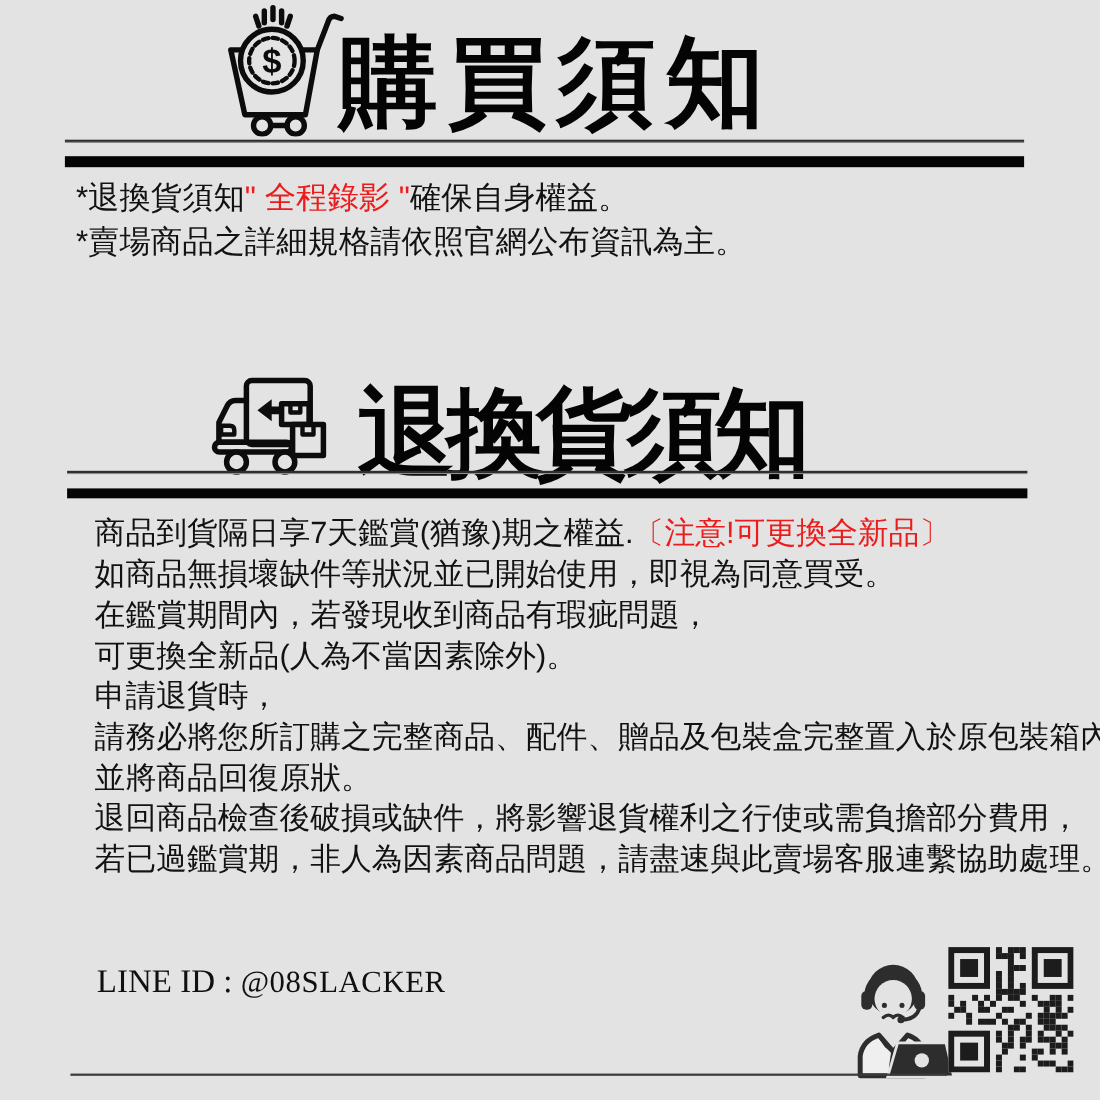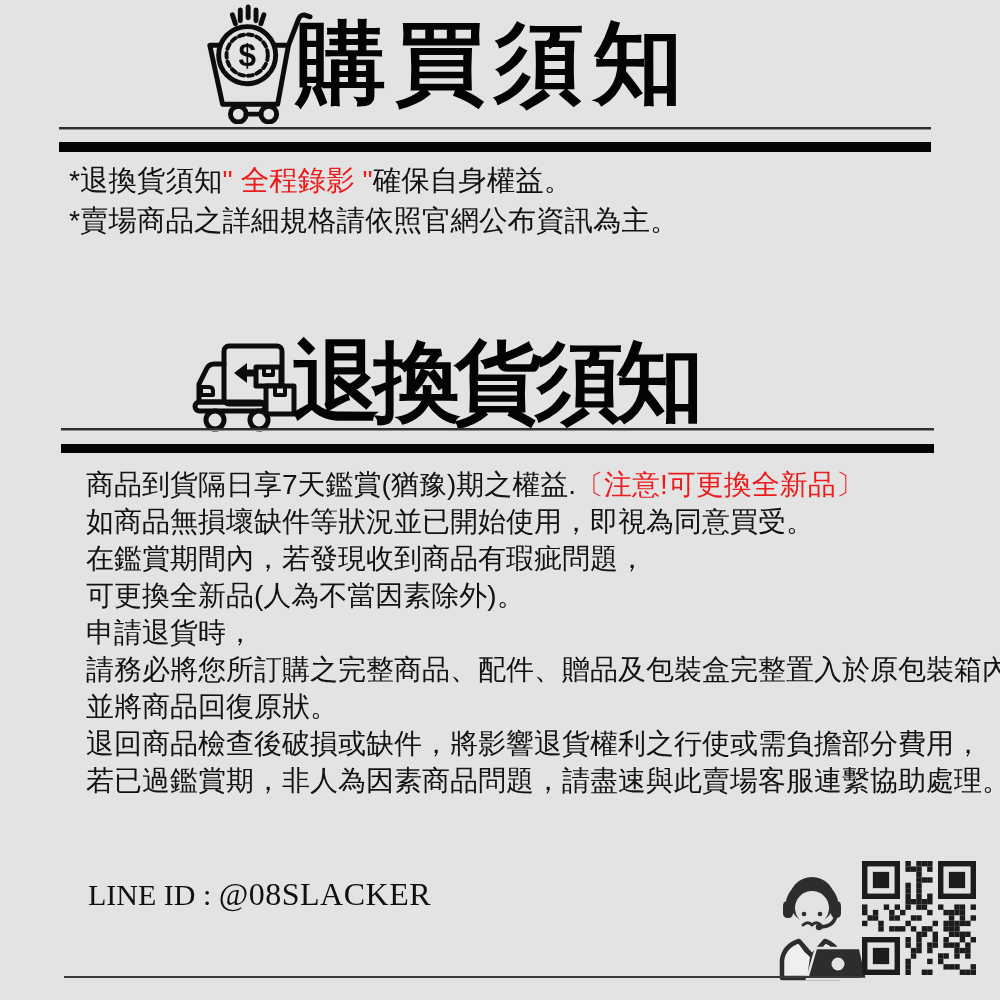--- a/index.html
+++ b/index.html
@@ -3,25 +3,25 @@
 <meta charset="utf-8">
 <style>
   html,body{margin:0;padding:0;}
   .page{
     position:relative;width:1000px;height:1000px;overflow:hidden;
     background:#e3e3e3;color:#121212;
     font-family:"Liberation Sans","DejaVu Sans",sans-serif;
   }
   
   .sect-title{
-    position:absolute;margin:0;font-weight:900;color:#040404;line-height:1.0;
+    position:absolute;margin:12px;font-weight:900;color:#040404;line-height:1.0;
     font-family:"Liberation Sans","DejaVu Sans",sans-serif;white-space:nowrap;
   }
   .t1{left:296px;top:18px;font-size:90px;letter-spacing:9px;}
-  .t2{left:292px;top:338px;font-size:88px;letter-spacing:-7px;}
+  .t2{left:313px;top:338px;font-size:88px;letter-spacing:-7px;}
   .icon-wrap{position:absolute;}
   .cart-pos{left:198px;top:4px;width:118px;height:120px;}
   .truck-pos{left:186px;top:336px;width:122px;height:100px;}
   
   .rule{position:absolute;}
   .thin-rule{height:3px;border-top:2px solid #2e2e2e;border-bottom:1px solid #8d8d8d;box-sizing:border-box;}
   .thick-rule{background:#050505;}
   .r1a{left:59px;top:127px;width:872px;}
   .r1b{left:59px;top:142px;width:872px;height:10px;}
   .r2a{left:61px;top:428px;width:873px;}
@@ -31,21 +31,21 @@
   .notes{position:absolute;left:69px;top:160px;font-size:28.5px;font-weight:500;}
   .note-line{height:40px;line-height:40px;white-space:nowrap;}
   .red{color:#ec1c1c;}
   
   .returns{position:absolute;left:86px;top:466px;font-size:28px;font-weight:500;}
   .ret-line{height:37px;line-height:37px;white-space:nowrap;}
   
   .contact{position:absolute;left:88px;top:838px;font-size:27.5px;font-weight:500;white-space:nowrap;}
   .line-id{position:absolute;left:88px;top:876px;font-size:30px;white-space:nowrap;
     font-family:"Liberation Serif","DejaVu Serif",serif;color:#101010;}
-  .line-id .handle{font-size:32px;letter-spacing:.5px;}
+  .line-id .handle{font-size:28px;letter-spacing:.5px;}
   .agent-pos{left:756px;top:864px;width:112px;height:118px;}
   .qr-pos{left:862px;top:861px;width:114px;height:114px;}
 </style>
 </head>
 <body>
 
 <div class="page">
 
   <span class="icon-wrap cart-pos">
     <svg viewBox="0 0 120 122" width="118" height="120" fill="none" stroke="#0c0c0c" stroke-width="5" stroke-linecap="round" stroke-linejoin="round">

